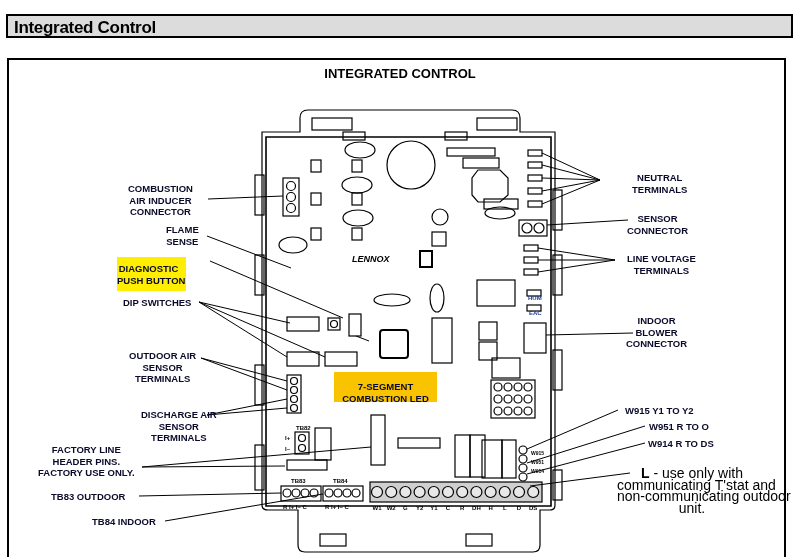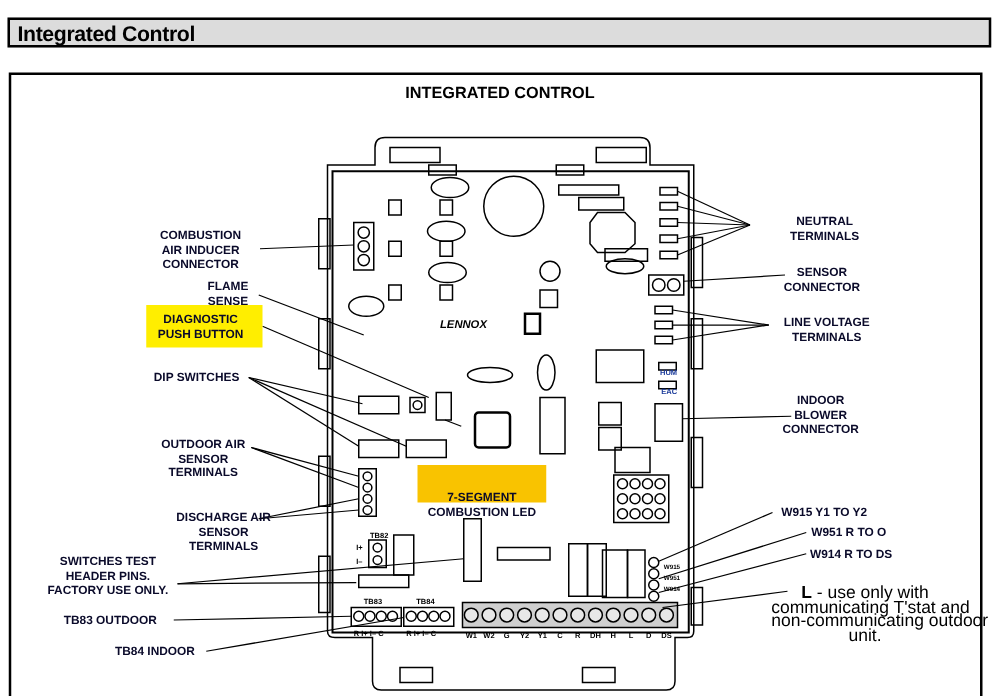--- a/index.html
+++ b/index.html
@@ -239,44 +239,44 @@
 
 <div class="lbl" style="left:128px;top:183px">
   <div>COMBUSTION</div>
   <div>AIR INDUCER</div>
   <div>CONNECTOR</div>
 </div>
 <div class="lbl r" style="left:166px;top:224px">
   <div>FLAME</div>
   <div>SENSE</div>
 </div>
-<div class="lbl r hl" style="left:117px;top:244px;width:93px;height:34px;padding:6px 6px 0 0;box-sizing:border-box">
+<div class="lbl r hl" style="left:117px;top:257px;width:69px;height:34px;padding:6px 6px 0 0;box-sizing:border-box">
   <div>DIAGNOSTIC</div>
   <div>PUSH BUTTON</div>
 </div>
 <div class="lbl" style="left:123px;top:297px">DIP SWITCHES</div>
 <div class="lbl" style="left:129px;top:350px">
   <div>OUTDOOR AIR</div>
   <div>SENSOR</div>
   <div>TERMINALS</div>
 </div>
 <div class="lbl" style="left:141px;top:409px">
   <div>DISCHARGE AIR</div>
   <div>SENSOR</div>
   <div>TERMINALS</div>
 </div>
 <div class="lbl" style="left:38px;top:444px">
-  <div>SWITCHES TEST</div>
+  <div>FACTORY LINE</div>
   <div>HEADER PINS.</div>
   <div>FACTORY USE ONLY.</div>
 </div>
 <div class="lbl" style="left:51px;top:491px">TB83 OUTDOOR</div>
 <div class="lbl" style="left:92px;top:516px">TB84 INDOOR</div>
 
-<div class="lbl hl2" style="left:334px;top:372px;width:103px;height:30px;padding-top:21px;box-sizing:border-box">
+<div class="lbl hl2" style="left:334px;top:372px;width:103px;height:30px;padding-top:9px;box-sizing:border-box">
   <div>7-SEGMENT</div>
   <div>COMBUSTION LED</div>
 </div>
 
 <div class="lbl" style="left:632px;top:172px">
   <div>NEUTRAL</div>
   <div>TERMINALS</div>
 </div>
 <div class="lbl" style="left:627px;top:213px">
   <div>SENSOR</div>

